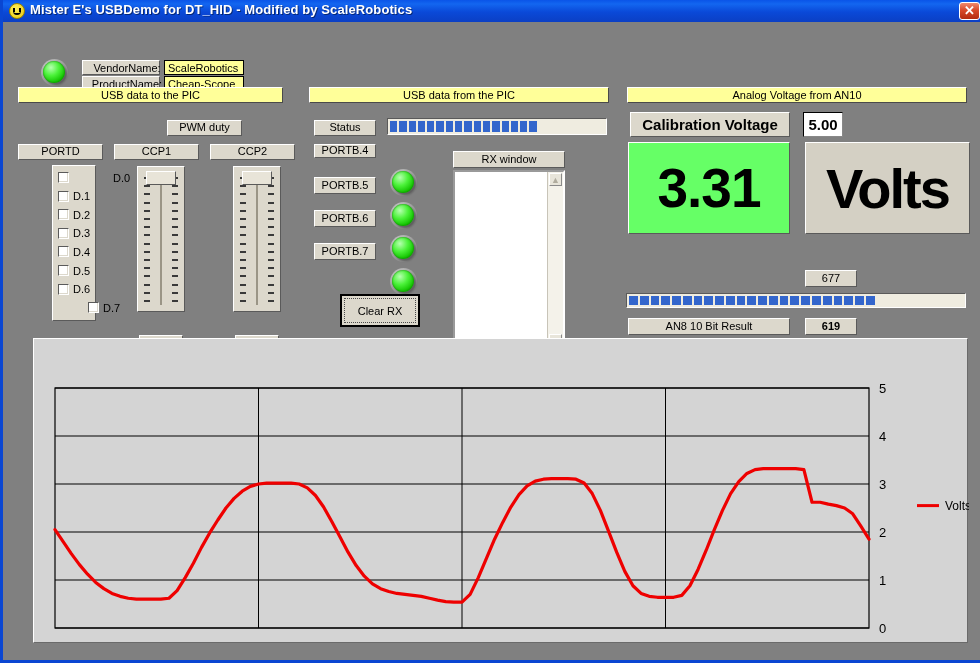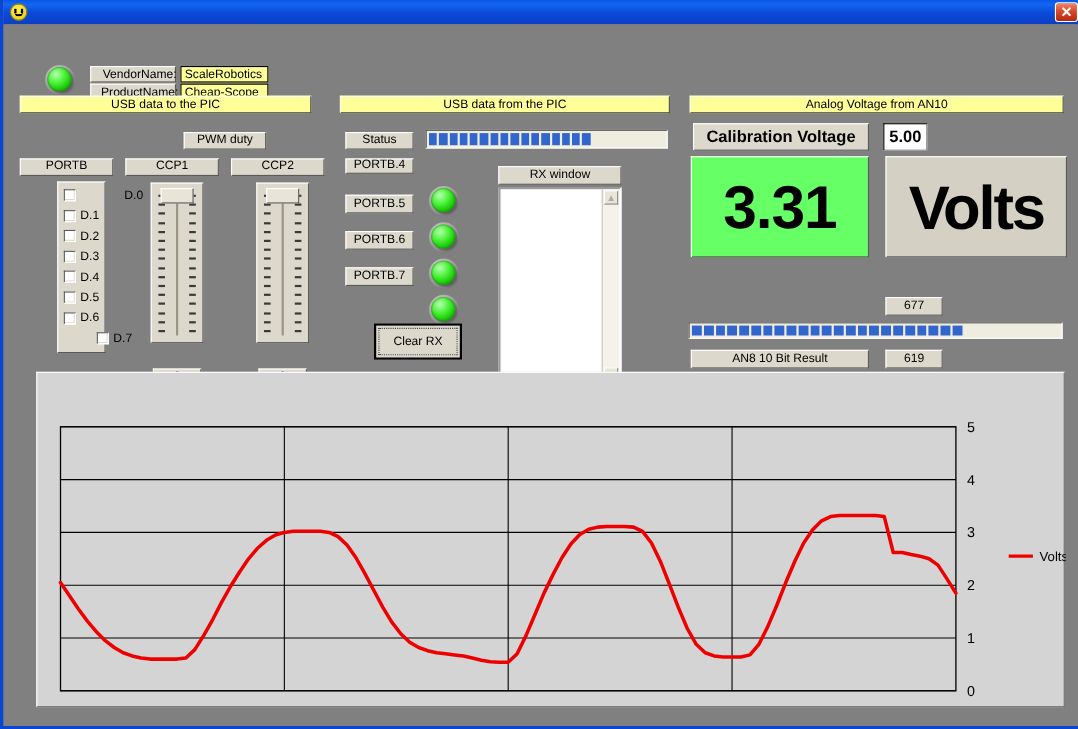--- a/index.html
+++ b/index.html
@@ -136,20 +136,21 @@
 <body>
 
 <div id="window">
 
   <div id="titlebar">
     <div id="title-icon">
       <span class="eye l"></span>
         <span class="eye r"></span>
         <span class="mouth"></span>
     </div>
+    <div id="title-text">Mister E's USBDemo for DT_HID - Modified by ScaleRobotics</div>
     <div id="close-btn">
       <div class="x">✕</div>
     </div>
   </div>
 
   <div id="client">
 
     <div class="led-ring" style="left:35px;top:37px;"></div>
     <div class="led" style="left:37px;top:39px;"></div>
 
@@ -157,21 +158,21 @@
     <div class="ytxt" style="left:158px;top:38px;width:80px;height:15px;">ScaleRobotics</div>
     <div class="gtxt" style="left:76px;top:54px;width:78px;height:15px;justify-content:center;padding-left:12px;">ProductName:</div>
     <div class="ytxt" style="left:158px;top:54px;width:80px;height:15px;">Cheap-Scope</div>
 
     <div class="banner" style="left:12px;top:65px;width:265px;height:16px;">USB data to the PIC</div>
     <div class="banner" style="left:303px;top:65px;width:300px;height:16px;">USB data from the PIC</div>
     <div class="banner" style="left:621px;top:65px;width:340px;height:16px;">Analog Voltage from AN10</div>
 
     <div class="lbl" style="left:161px;top:98px;width:75px;height:16px;">PWM duty</div>
 
-    <div class="lbl" style="left:12px;top:122px;width:85px;height:16px;">PORTB</div>
+    <div class="lbl" style="left:12px;top:122px;width:85px;height:16px;">PORTD</div>
     <div class="lbl" style="left:108px;top:122px;width:85px;height:16px;">CCP1</div>
     <div class="lbl" style="left:204px;top:122px;width:85px;height:16px;">CCP2</div>
 
     <div class="cbgroup" id="portd-group" style="left:46px;top:143px;width:44px;height:156px;">
         <div class="cbrow" style="left: 5px; top: 4px; gap: 44px;">
           <span class="cbbox"></span>
           <span class="cblabel">D.0</span>
         </div>
         <div class="cbrow" style="left: 5px; top: 22.6px;">
           <span class="cbbox"></span>
@@ -358,21 +359,21 @@
           <div class="pblk" style="width: 8.77419px; margin-right: 2px;"></div>
           <div class="pblk" style="width: 8.77419px; margin-right: 2px;"></div>
           <div class="pblk" style="width: 8.77419px; margin-right: 2px;"></div>
           <div class="pblk" style="width: 8.77419px; margin-right: 2px;"></div>
           <div class="pblk" style="width: 8.77419px; margin-right: 2px;"></div>
           <div class="pblk" style="width: 8.77419px; margin-right: 2px;"></div>
         </div>
       </div>
 
     <div class="lbl" style="left:622px;top:296px;width:162px;height:17px;">AN8 10 Bit Result</div>
-    <div class="lbl" style="left:799px;top:296px;width:52px;height:17px;">619</div>
+    <div class="lbl" style="left:799px;top:296px;width:52px;height:17px;font-weight:bold;">619</div>
     <div class="pbar" id="an8-bar" style="left:620px;top:319px;width:340px;height:15px;">
         <div class="pblocks" style="gap: 0px;">
           <div class="pblk" style="width: 8.77419px; margin-right: 2px;"></div>
           <div class="pblk" style="width: 8.77419px; margin-right: 2px;"></div>
           <div class="pblk" style="width: 8.77419px; margin-right: 2px;"></div>
           <div class="pblk" style="width: 8.77419px; margin-right: 2px;"></div>
           <div class="pblk" style="width: 8.77419px; margin-right: 2px;"></div>
           <div class="pblk" style="width: 8.77419px; margin-right: 2px;"></div>
           <div class="pblk" style="width: 8.77419px; margin-right: 2px;"></div>
           <div class="pblk" style="width: 8.77419px; margin-right: 2px;"></div>

